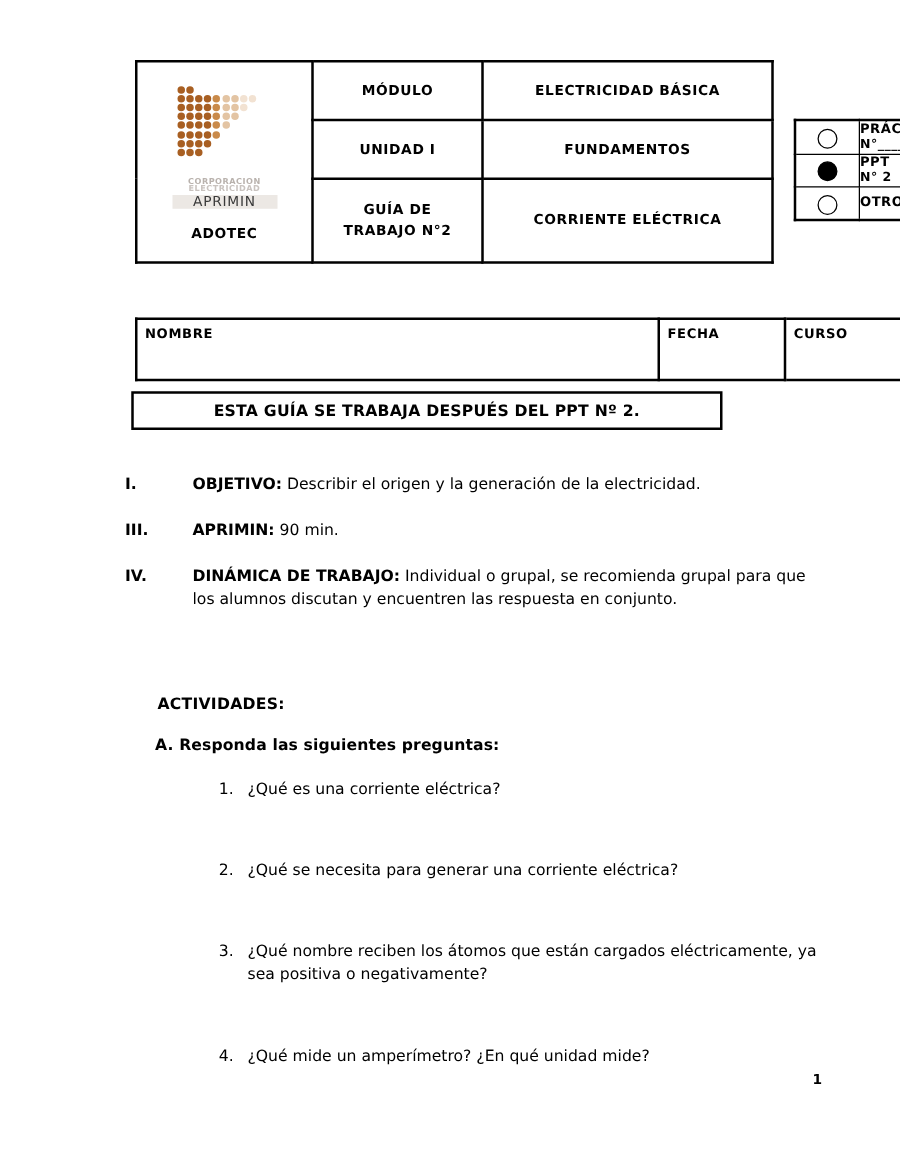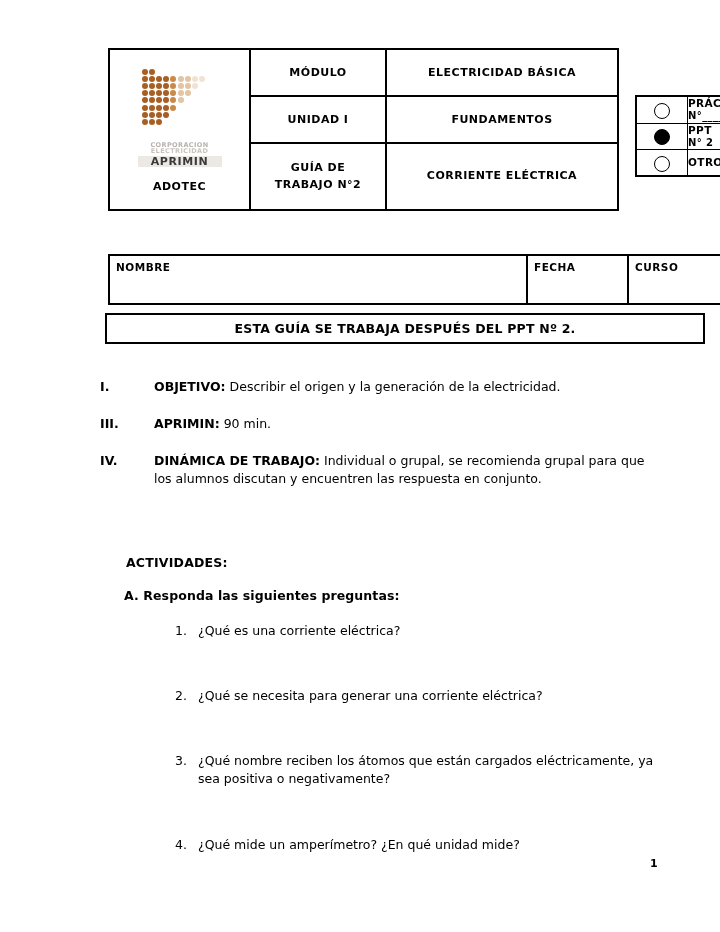--- a/index.html
+++ b/index.html
@@ -71,21 +71,21 @@
     font-weight: bold;
     letter-spacing: .4px;
     color: #c9c3bf;
     display: block;
   }
   .logo-aprimin {
     display: block;
     margin-top: 1px;
     background: #ece8e4;
     font-size: 11px;
-    font-weight: bold;
+    font-weight: normal;
     letter-spacing: .6px;
     color: #3a3a3a;
     padding: 0 2px;
   }
   .adotec {
     margin-top: 13px;
     font-size: 11px;
     font-weight: bold;
     letter-spacing: .5px;
   }
@@ -185,21 +185,21 @@
   }
   .c-nombre { width: 410px; border-radius: 13px; }
   .c-fecha  { width: 93px; }
   .c-curso  { width: 89px; }
 
   
   .banner {
     position: absolute;
     left: 105px;
     top: 313px;
-    width: 600px;
+    width: 473px;
     height: 31px;
     border: 2px solid #000;
     box-sizing: border-box;
     display: flex;
     align-items: center;
     justify-content: center;
     font-size: 12.5px;
     font-weight: bold;
     letter-spacing: .2px;
   }

